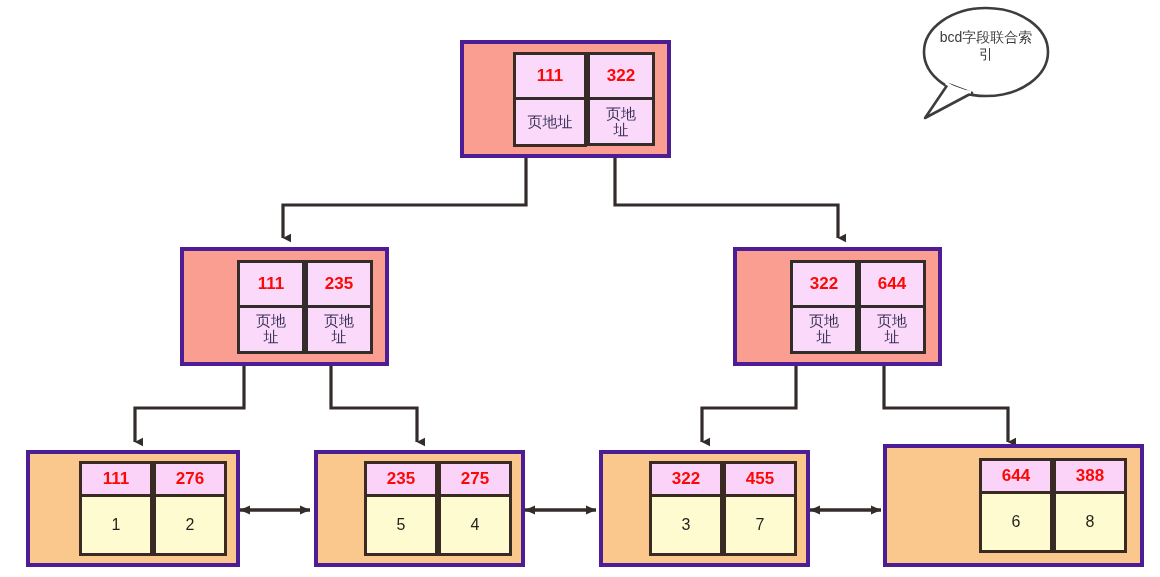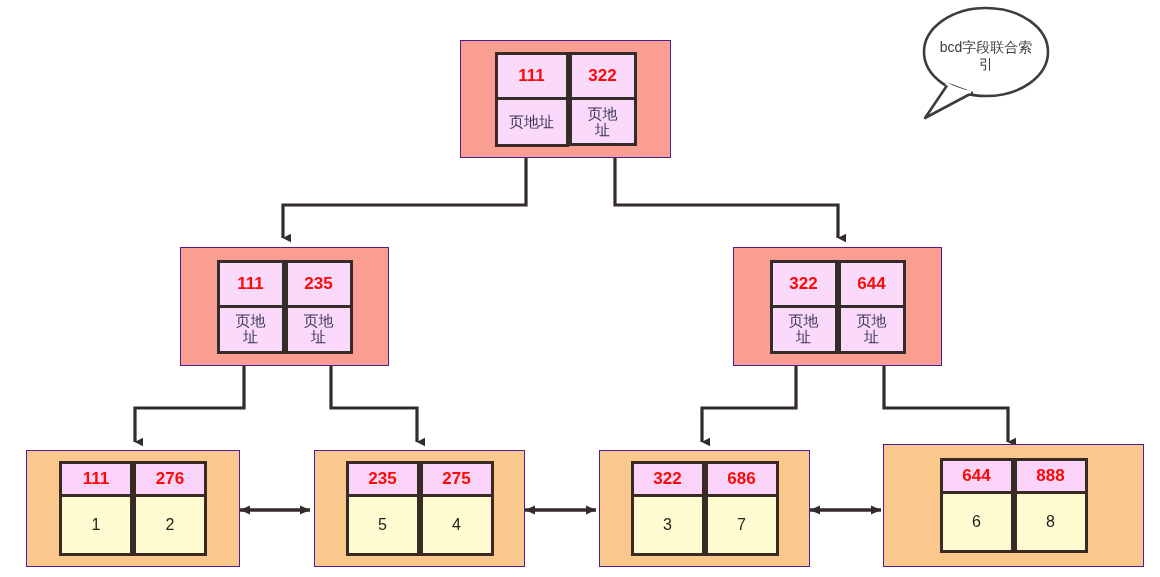--- a/index.html
+++ b/index.html
@@ -25,24 +25,24 @@
     left: 0; top: 0;
     width: 1160px;
     height: 577px;
     pointer-events: none;
   }
 
   
   .node {
     position: absolute;
     box-sizing: border-box;
-    border: 1px solid #4c1d95;
-    display: flex;
-    align-items: center;
-    justify-content: center;
+    border: 4px solid #4c1d95;
+    display: flex;
+    align-items: center;
+    justify-content: flex-end;
   }
   .node.internal {
     background: #fa9e91;
   }
   .node.leaf {
     background: #fac78d;
   }
 
   
   .icell {
@@ -105,21 +105,21 @@
     align-items: center;
     justify-content: center;
     color: #231f1c;
     font-size: 16px;
   }
 
   
   .callout {
     position: absolute;
     left: 922px;
-    top: 12px;
+    top: 2px;
     width: 128px;
     height: 88px;
   }
   .callout-text {
     position: absolute;
     left: 0;
     top: 0;
     width: 128px;
     height: 88px;
     display: flex;
@@ -233,32 +233,32 @@
       <div class="lval">4</div>
     </div>
   </div>
 
   <div class="node leaf" style="left:599px; top:450px; width:211px; height:117px; padding:0 9px;">
     <div class="lcell">
       <div class="lkey">322</div>
       <div class="lval">3</div>
     </div>
     <div class="lcell">
-      <div class="lkey">686</div>
+      <div class="lkey">455</div>
       <div class="lval">7</div>
     </div>
   </div>
 
   <div class="node leaf" style="left:883px; top:444px; width:261px; height:123px; padding:0 13px;">
     <div class="lcell">
       <div class="lkey">644</div>
       <div class="lval">6</div>
     </div>
     <div class="lcell">
-      <div class="lkey">888</div>
+      <div class="lkey">388</div>
       <div class="lval">8</div>
     </div>
   </div>
 
   <div class="callout">
     <div class="callout-text">bcd字段联合索引</div>
   </div>
 
 </div>
 

